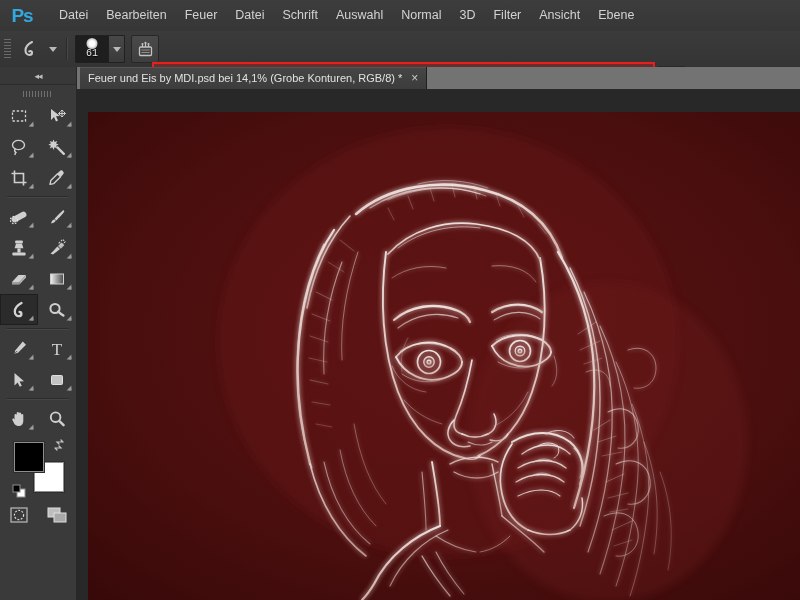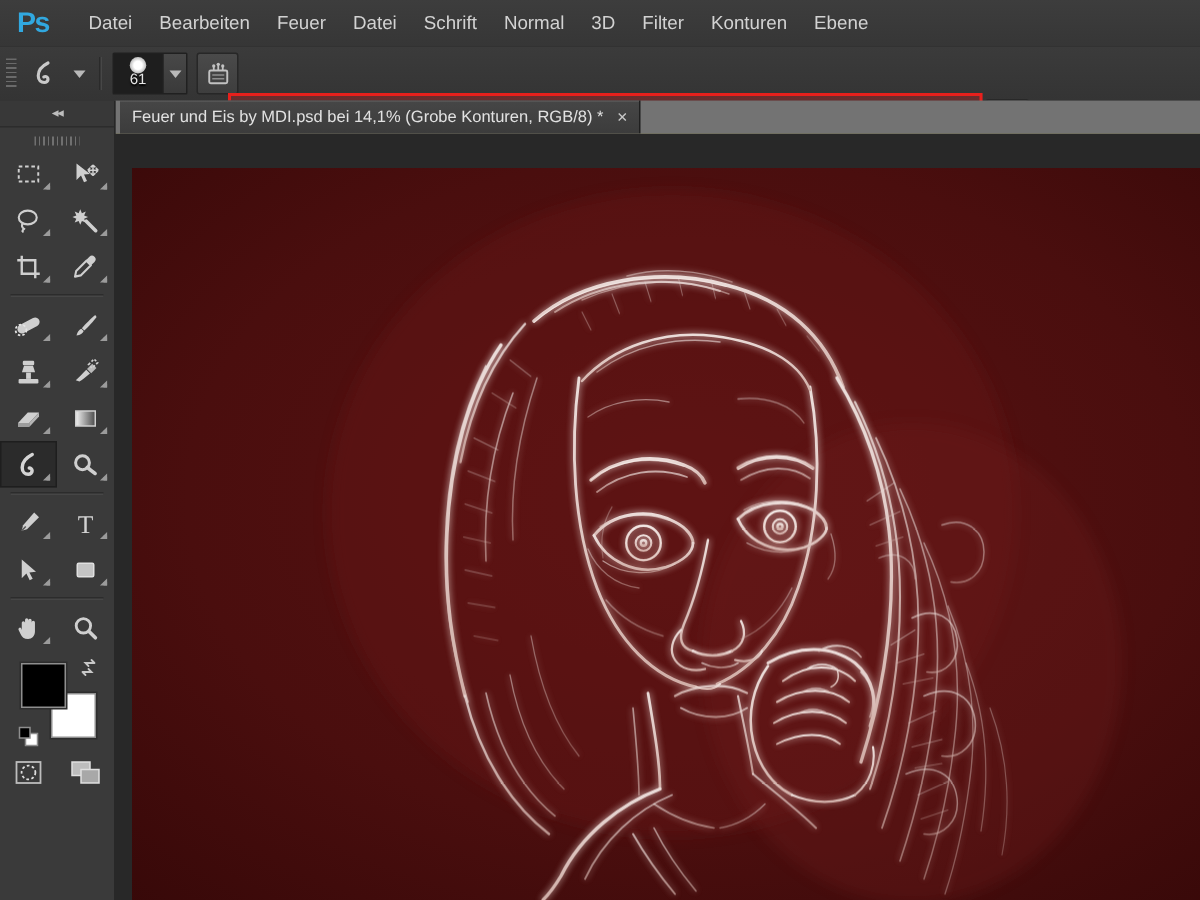--- a/index.html
+++ b/index.html
@@ -61,21 +61,21 @@
     width:32px;position:relative;background:#1e1e1e;
     display:flex;align-items:flex-end;justify-content:center;
   }
   .brush-dot{
     position:absolute;top:2px;left:50%;transform:translateX(-50%);
     width:11px;height:11px;border-radius:50%;
     background:radial-gradient(circle,#fff 35%,#cfcfcf 60%,#8e8e8e 100%);
   }
   .brush-size-txt{
     position:relative;z-index:2;color:#e6e6e6;font-size:10px;line-height:12px;
-    padding-bottom:2px;text-shadow:0 1px 1px #000;
+    padding-bottom:2px;text-shadow:0 1px 1px #000;font-family:Liberation Mono, monospace;
   }
   .brush-caret{
     width:15px;background:linear-gradient(#484848,#3a3a3a);
     border-left:1px solid #202020;
     display:flex;align-items:center;justify-content:center;
   }
   .panel-toggle-btn{
     width:26px;height:26px;margin-left:6px;
     background:linear-gradient(#4a4a4a,#3e3e3e);border:1px solid #272727;border-radius:2px;
     display:flex;align-items:center;justify-content:center;
@@ -207,24 +207,25 @@
 <div id="app">
 
   <div class="menubar">
     <div class="ps-logo">Ps</div>
     <div class="menu-items">
       <div class="menu-item">Datei</div>
       <div class="menu-item">Bearbeiten</div>
       <div class="menu-item">Feuer</div>
       <div class="menu-item">Datei</div>
       <div class="menu-item">Schrift</div>
+      <div class="menu-item">Auswahl</div>
       <div class="menu-item">Normal</div>
       <div class="menu-item">3D</div>
       <div class="menu-item">Filter</div>
-      <div class="menu-item">Konturen</div>
+      <div class="menu-item">Ansicht</div>
       <div class="menu-item">Ebene</div>
     </div>
   </div>
 
   <div class="optionsbar">
     <div class="grip"></div>
 
     <div class="tool-icon-btn">
       <svg width="20" height="20" viewBox="0 0 20 20">
         <path d="M12 3 C8 5 5.5 8 5.5 11.5 C5.5 14.5 7.5 16 9.5 16 C11 16 12 15 12 13.8 C12 12.6 11 12 10.2 12 C9.6 12 9.2 12.3 9.2 12.3" fill="none" stroke="#c9c9c9" stroke-width="2.1" stroke-linecap="round"></path>

